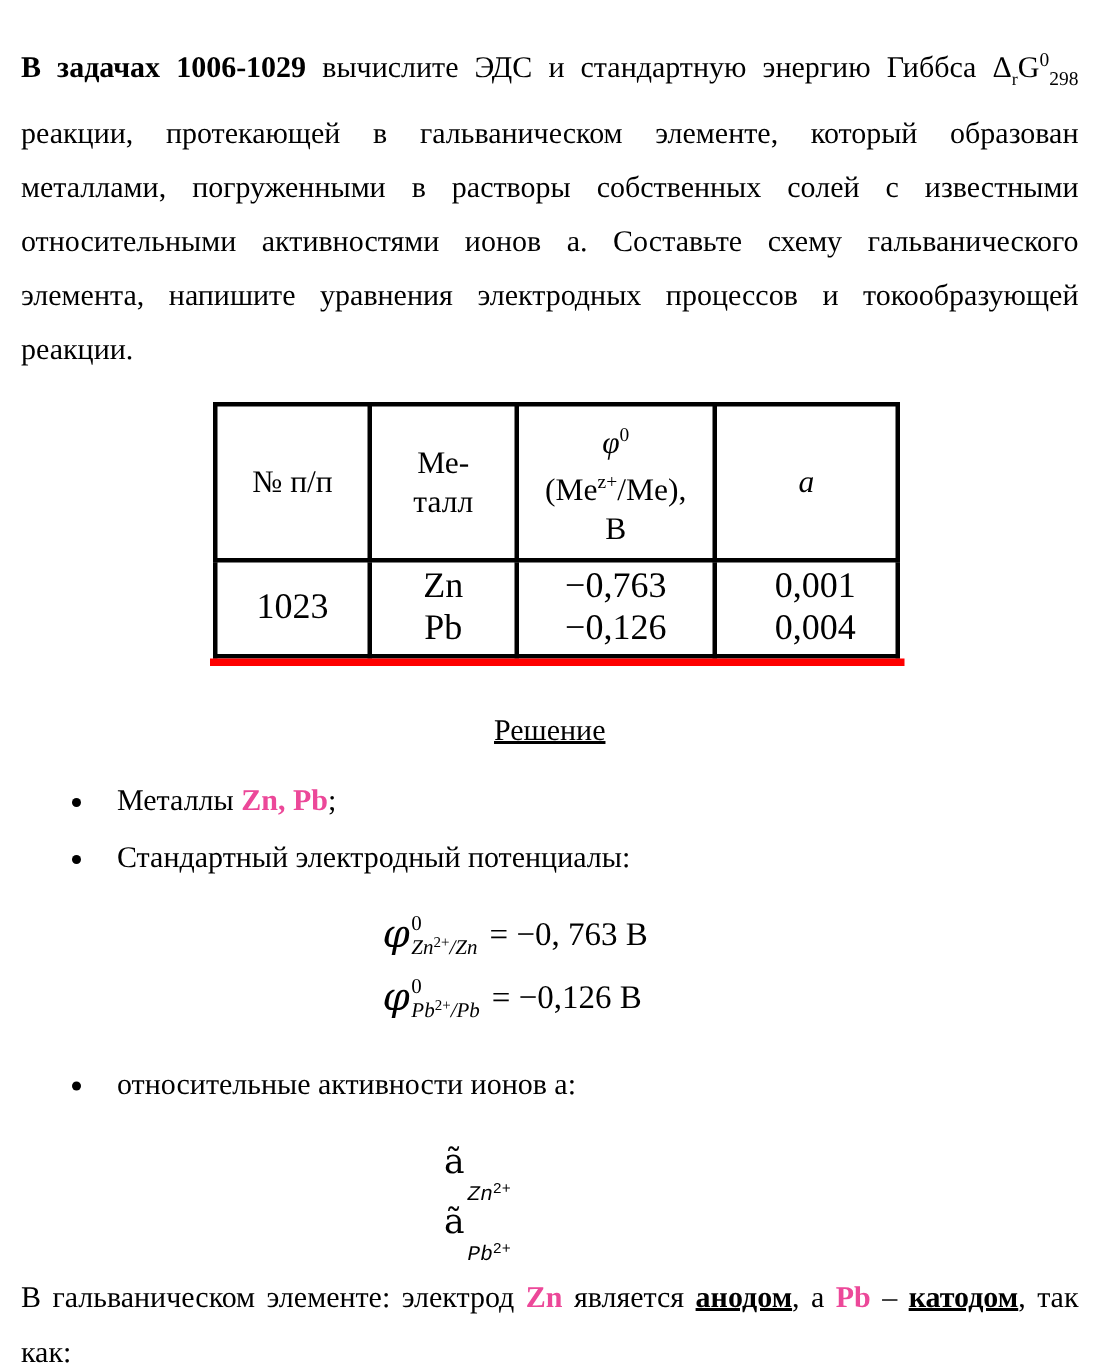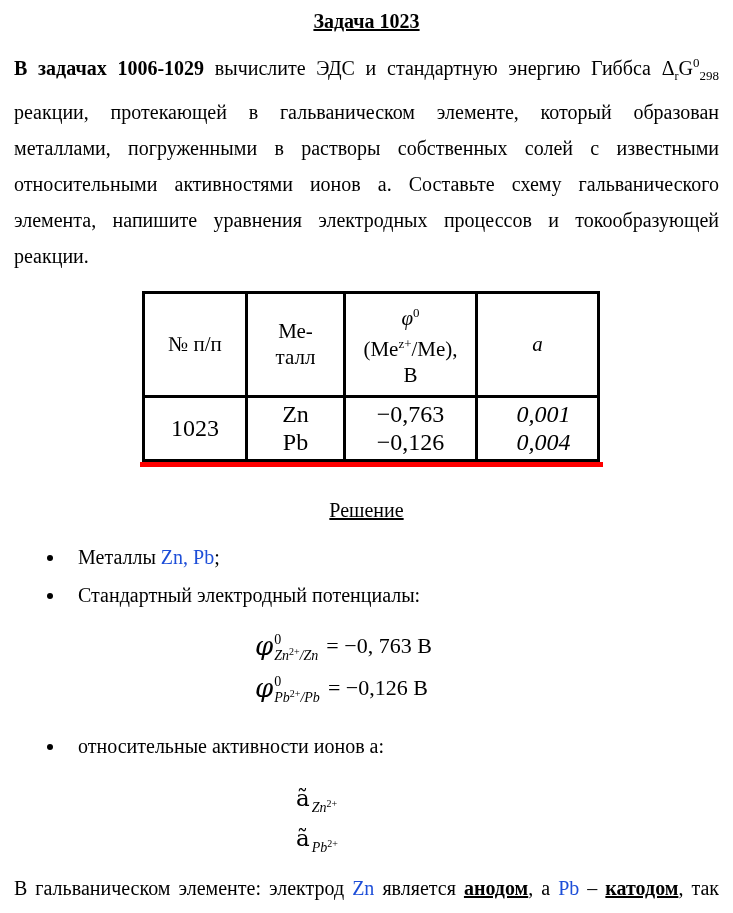--- a/index.html
+++ b/index.html
@@ -45,21 +45,21 @@
     font-size: 21px;
     line-height: 26px;
   }
   td.c1 { width: 103px; }
   td.c2 { width: 98px; }
   td.c3 { width: 132px; }
   td.c4 { width: 122px; }
   tr.hdr td { height: 104px; }
   tr.dat td { height: 64px; font-size: 24px; line-height: 28px; }
   td.col-activity-h { font-style: italic; font-size: 22px; }
-  td.col-activity-d { text-align: left; padding-left: 12px; font-style: italic; }
+  td.col-activity-d { text-align: left; padding-left: 12px; }
   .phi-h sup { font-size: 13px; }
   .zsup { font-size: 12px; }
   .red-rule {
     width: 463px;
     height: 5px;
     background: #fe0000;
     margin-left: 126px;
   }
 
   
@@ -73,21 +73,21 @@
   .solution-heading .u { text-decoration: underline; }
   ul.blist { list-style: disc; padding-left: 52px; margin-top: 24px; }
   ul.blist li {
     font-size: 20px;
     line-height: 23px;
     padding-left: 12px;
     margin-bottom: 15px;
   }
   ul.blist.single { margin-top: 26px; }
   ul.blist.single li { margin-bottom: 0; }
-  .red { color: #1d4ed8; }
+  .red { color: #ec4899; font-weight: bold; }
   .bu { font-weight: bold; text-decoration: underline; }
 
   
   .phi-block { margin: 18px 0 0 241px; }
   .formula {
     height: 42px;
     display: flex;
     align-items: center;
     font-size: 22px;
   }
@@ -119,40 +119,38 @@
     height: 40px;
     display: flex;
     align-items: center;
     font-size: 22px;
   }
   .a-sym { font-size: 23px; font-family: "DejaVu Serif", serif; }
   sub.asub {
     font-size: 14px;
     font-style: italic;
     position: relative;
-    top: 8px;
+    top: 20px;
     margin: 4px 10px 0 2px;
     white-space: nowrap;
+    font-family: Liberation Mono, monospace;
   }
 
   .conclusion {
     margin-top: 12px;
     font-size: 20px;
     line-height: 37px;
     text-align: justify;
   }
 </style>
 </head>
 <body>
 
 <div class="page">
 
-  <div class="doc-title">
-    <span class="u">Задача 1023</span>
-  </div>
 
   <p class="intro">
     <span class="lead">В задачах 1006-1029</span><span> вычислите ЭДС и стандартную энергию Гиббса </span><span>Δ</span><sub class="small">r</sub><span>G</span><sup class="g0">0</sup><sub class="g298">298</sub><span> реакции, протекающей в гальваническом элементе, который образован металлами, погруженными в растворы собственных солей с известными относительными активностями ионов а. Составьте схему гальванического элемента, напишите уравнения электродных процессов и токообразующей реакции.</span>
   </p>
 
   <table class="data-table">
     <tbody>
       <tr class="hdr">
         <td class="c1">
           <span>№ п/п</span>

